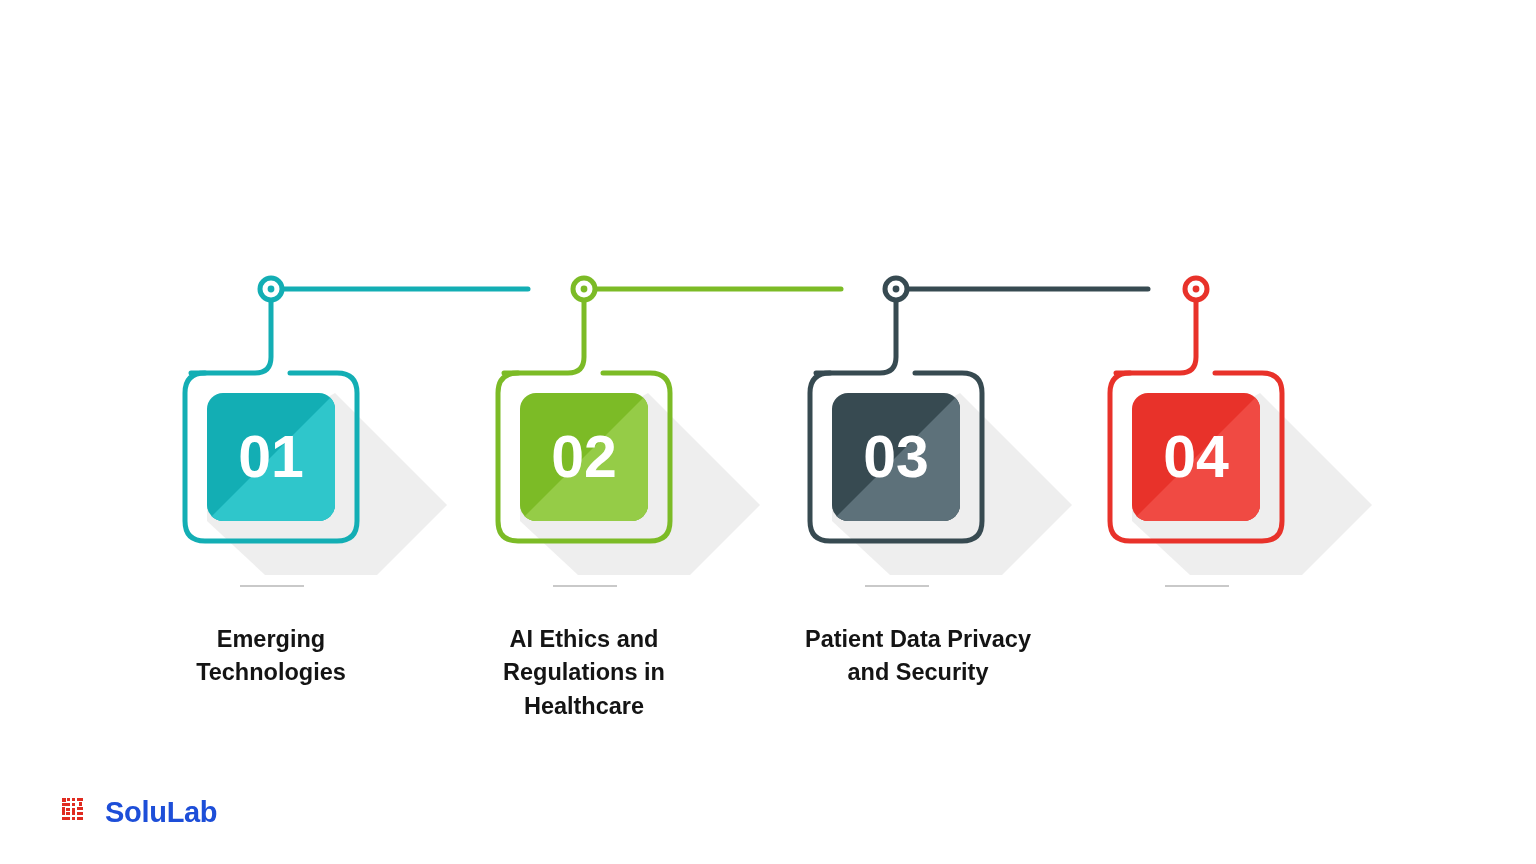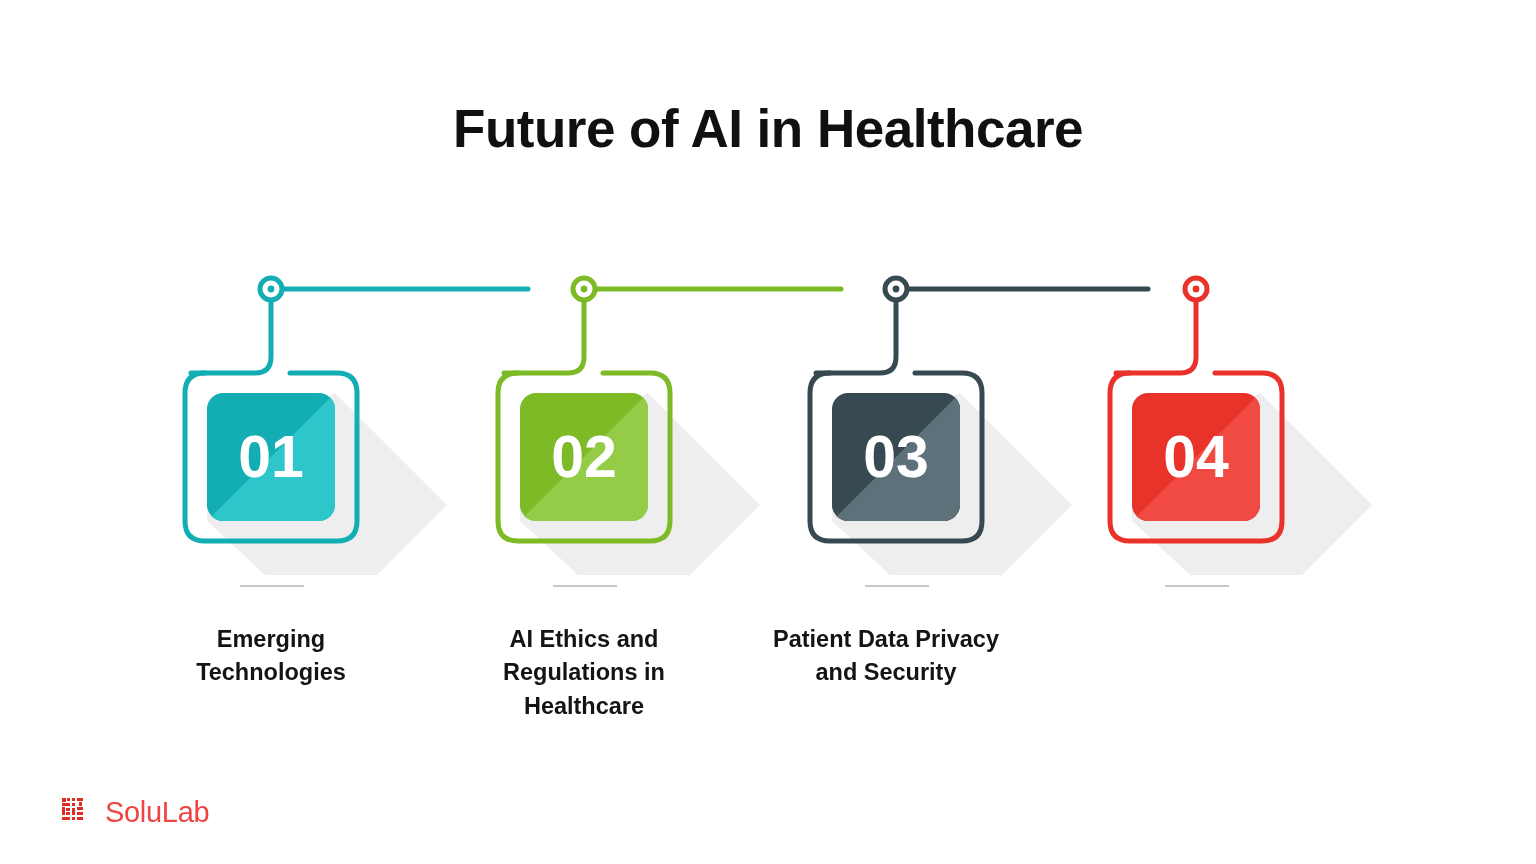--- a/index.html
+++ b/index.html
@@ -31,31 +31,30 @@
     color:#141414;
     font-family:"Liberation Sans", sans-serif;
   }
 
   
   .logo-wrap {
     position:absolute; left:60px; top:795px;
     display:flex; align-items:center; gap:11px;
   }
   .logo-text {
-    font-size:29px; font-weight:normal; color:#ef4444;
+    font-size:29px; font-weight:bold; color:#1d4ed8;
     letter-spacing:-0.3px;
     font-family:"Liberation Sans", sans-serif;
   }
 </style>
 </head>
 <body>
 
 <div id="canvas">
 
-  <h1 class="title">Future of AI in Healthcare</h1>
 
   <svg class="steps-svg" viewBox="0 0 1536 864">
     <defs>
       <clipPath id="clipTile0">
           <rect x="207" y="393" width="128" height="128" rx="16"></rect>
         </clipPath>
       <clipPath id="clipTile1">
           <rect x="520" y="393" width="128" height="128" rx="16"></rect>
         </clipPath>
       <clipPath id="clipTile2">
@@ -128,21 +127,21 @@
       <g clip-path="url(#clipTile3)">
         <path d="M1260,393 L1260,521 L1132,521 Z" fill="#F04A43"></path>
       </g>
       <text x="1196" y="477" text-anchor="middle" font-family="Liberation Sans, sans-serif" font-size="59" font-weight="bold" fill="#ffffff">04</text>
       <line x1="1165" y1="586" x2="1229" y2="586" stroke="#c9c9c9" stroke-width="2.2"></line>
     </g>
   </svg>
 
   <div class="label" style="left:166px; top:623px; width:210px;">Emerging Technologies</div>
   <div class="label" style="left:479px; top:623px; width:210px;">AI Ethics and Regulations in Healthcare</div>
-  <div class="label" style="left:751px; top:623px; width:270px;">Patient Data Privacy and Security</div>
+  <div class="label" style="left:783px; top:623px; width:270px;">Patient Data Privacy and Security</div>
 
   <div class="logo-wrap">
     <svg width="34" height="34" viewBox="0 0 34 34">
       <g fill="#E02B20">
         <rect x="2" y="3" width="4" height="4"></rect>
         <rect x="7" y="3" width="3" height="3"></rect>
         <rect x="2" y="8" width="8" height="3"></rect>
         <rect x="2" y="12" width="3" height="8"></rect>
         <rect x="6" y="13" width="4" height="3"></rect>
         <rect x="6" y="17" width="4" height="3"></rect>

